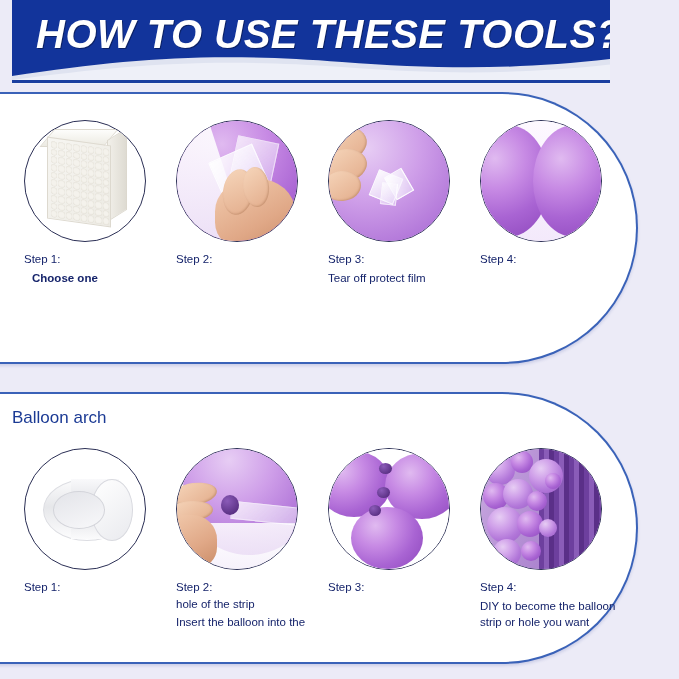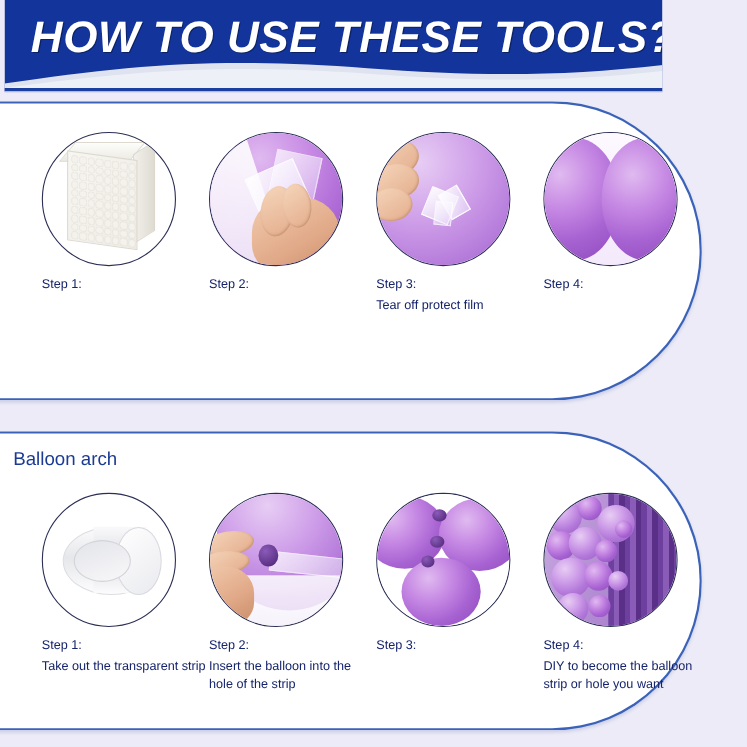--- a/index.html
+++ b/index.html
@@ -5,21 +5,21 @@
   html,body{margin:0;padding:0;}
   body{
     width:679px;height:679px;overflow:hidden;
     background:#ecebf7;
     font-family:"Liberation Sans", sans-serif;
     position:relative;
   }
   .page{position:absolute;inset:0;}
 
   
-  .header{position:absolute;left:4px;top:0;width:598px;height:84px;overflow:hidden;}
+  .header{position:absolute;left:12px;top:0;width:598px;height:84px;overflow:hidden;}
   .header svg{position:absolute;left:0;top:0;}
   .header-title{
     position:absolute;left:24px;top:12px;width:640px;
     font-size:40px;font-weight:bold;font-style:italic;
     color:#ffffff;letter-spacing:0.5px;white-space:nowrap;
     text-shadow:1px 1px 0 rgba(0,0,0,.35);
   }
   .header-rule{position:absolute;left:0;top:80px;width:679px;height:3px;background:#1b3fa0;}
 
   
@@ -35,21 +35,21 @@
   .panel-top{left:-12px;top:92px;width:648px;height:268px;}
   .panel-bottom{left:-12px;top:392px;width:648px;height:268px;}
 
   .section-title{
     position:absolute;left:24px;top:14px;
     font-size:17px;font-weight:normal;color:#1b3a94;
   }
 
   
   .steps{position:absolute;left:0;top:0;width:100%;height:100%;}
-  .cell{position:absolute;width:152px;margin-left:14px;}
+  .cell{position:absolute;width:152px;}
   .cell .circle{
     position:relative;width:120px;height:120px;border-radius:50%;
     overflow:hidden;border:1px solid #2b2f55;background:#fff;
   }
   .cap{margin-top:9px;}
   .cap .lbl{font-size:11.5px;color:#16246b;line-height:1.45;}
   .cap .txt{font-size:11.5px;color:#16246b;line-height:1.35;margin-top:3px;}
   .cap .txt.bold{font-weight:bold;padding-left:8px;}
 
   
@@ -212,20 +212,21 @@
                 <i></i>
                 <i></i>
                 <i></i>
                 <i></i>
                 <i></i>
             </div>
           </div>
         </div>
         <div class="cap">
           <div class="lbl">Step 1:</div>
+          <div class="txt bold">Choose  one</div>
         </div>
       </div>
 
       <div class="cell" style="left:188px;top:26px;">
         <div class="circle">
           <div class="art">
             <div class="balloon" style="left:-6px;top:-22px;width:150px;height:150px;"></div>
             <div class="whitewash" style="left:-10px;top:8px;width:62px;height:120px;transform:rotate(-18deg);opacity:.9;"></div>
             <div class="film" style="left:40px;top:30px;width:46px;height:52px;transform:rotate(-24deg);"></div>
             <div class="film" style="left:56px;top:18px;width:40px;height:44px;transform:rotate(12deg);opacity:.75;"></div>
@@ -280,40 +281,39 @@
         <div class="circle">
           <div class="art">
             <div class="roll-outer"></div>
             <div class="roll-body"></div>
             <div class="roll-front"></div>
             <div class="roll-hole"></div>
           </div>
         </div>
         <div class="cap">
           <div class="lbl">Step 1:</div>
-          <div class="txt">Take out the transparent strip</div>
         </div>
       </div>
 
       <div class="cell" style="left:188px;top:54px;">
         <div class="circle">
           <div class="art">
             <div class="balloon lite" style="left:6px;top:-26px;width:132px;height:132px;"></div>
             <div class="whitewash" style="left:0;top:74px;width:130px;height:50px;opacity:.85;"></div>
             <div class="film" style="left:54px;top:56px;width:80px;height:16px;transform:rotate(6deg);opacity:.8;"></div>
             <div class="knot" style="left:44px;top:46px;width:18px;height:20px;"></div>
             <div class="finger" style="left:-6px;top:34px;width:46px;height:22px;transform:rotate(-8deg);"></div>
             <div class="finger" style="left:-8px;top:52px;width:44px;height:20px;transform:rotate(-4deg);"></div>
             <div class="hand" style="left:-16px;top:66px;width:56px;height:54px;"></div>
           </div>
         </div>
         <div class="cap">
           <div class="lbl">Step 2:</div>
+          <div class="txt" style="margin-top:1px;">hole of the strip</div>
           <div class="txt">Insert the balloon into the</div>
-          <div class="txt" style="margin-top:1px;">hole of the strip</div>
         </div>
       </div>
 
       <div class="cell" style="left:340px;top:54px;">
         <div class="circle">
           <div class="art" style="background:#fff;">
             <div class="balloon" style="left:-12px;top:2px;width:74px;height:66px;"></div>
             <div class="balloon" style="left:56px;top:4px;width:74px;height:66px;"></div>
             <div class="balloon" style="left:22px;top:58px;width:72px;height:62px;"></div>
             <div class="knot" style="left:50px;top:14px;width:13px;height:11px;"></div>

